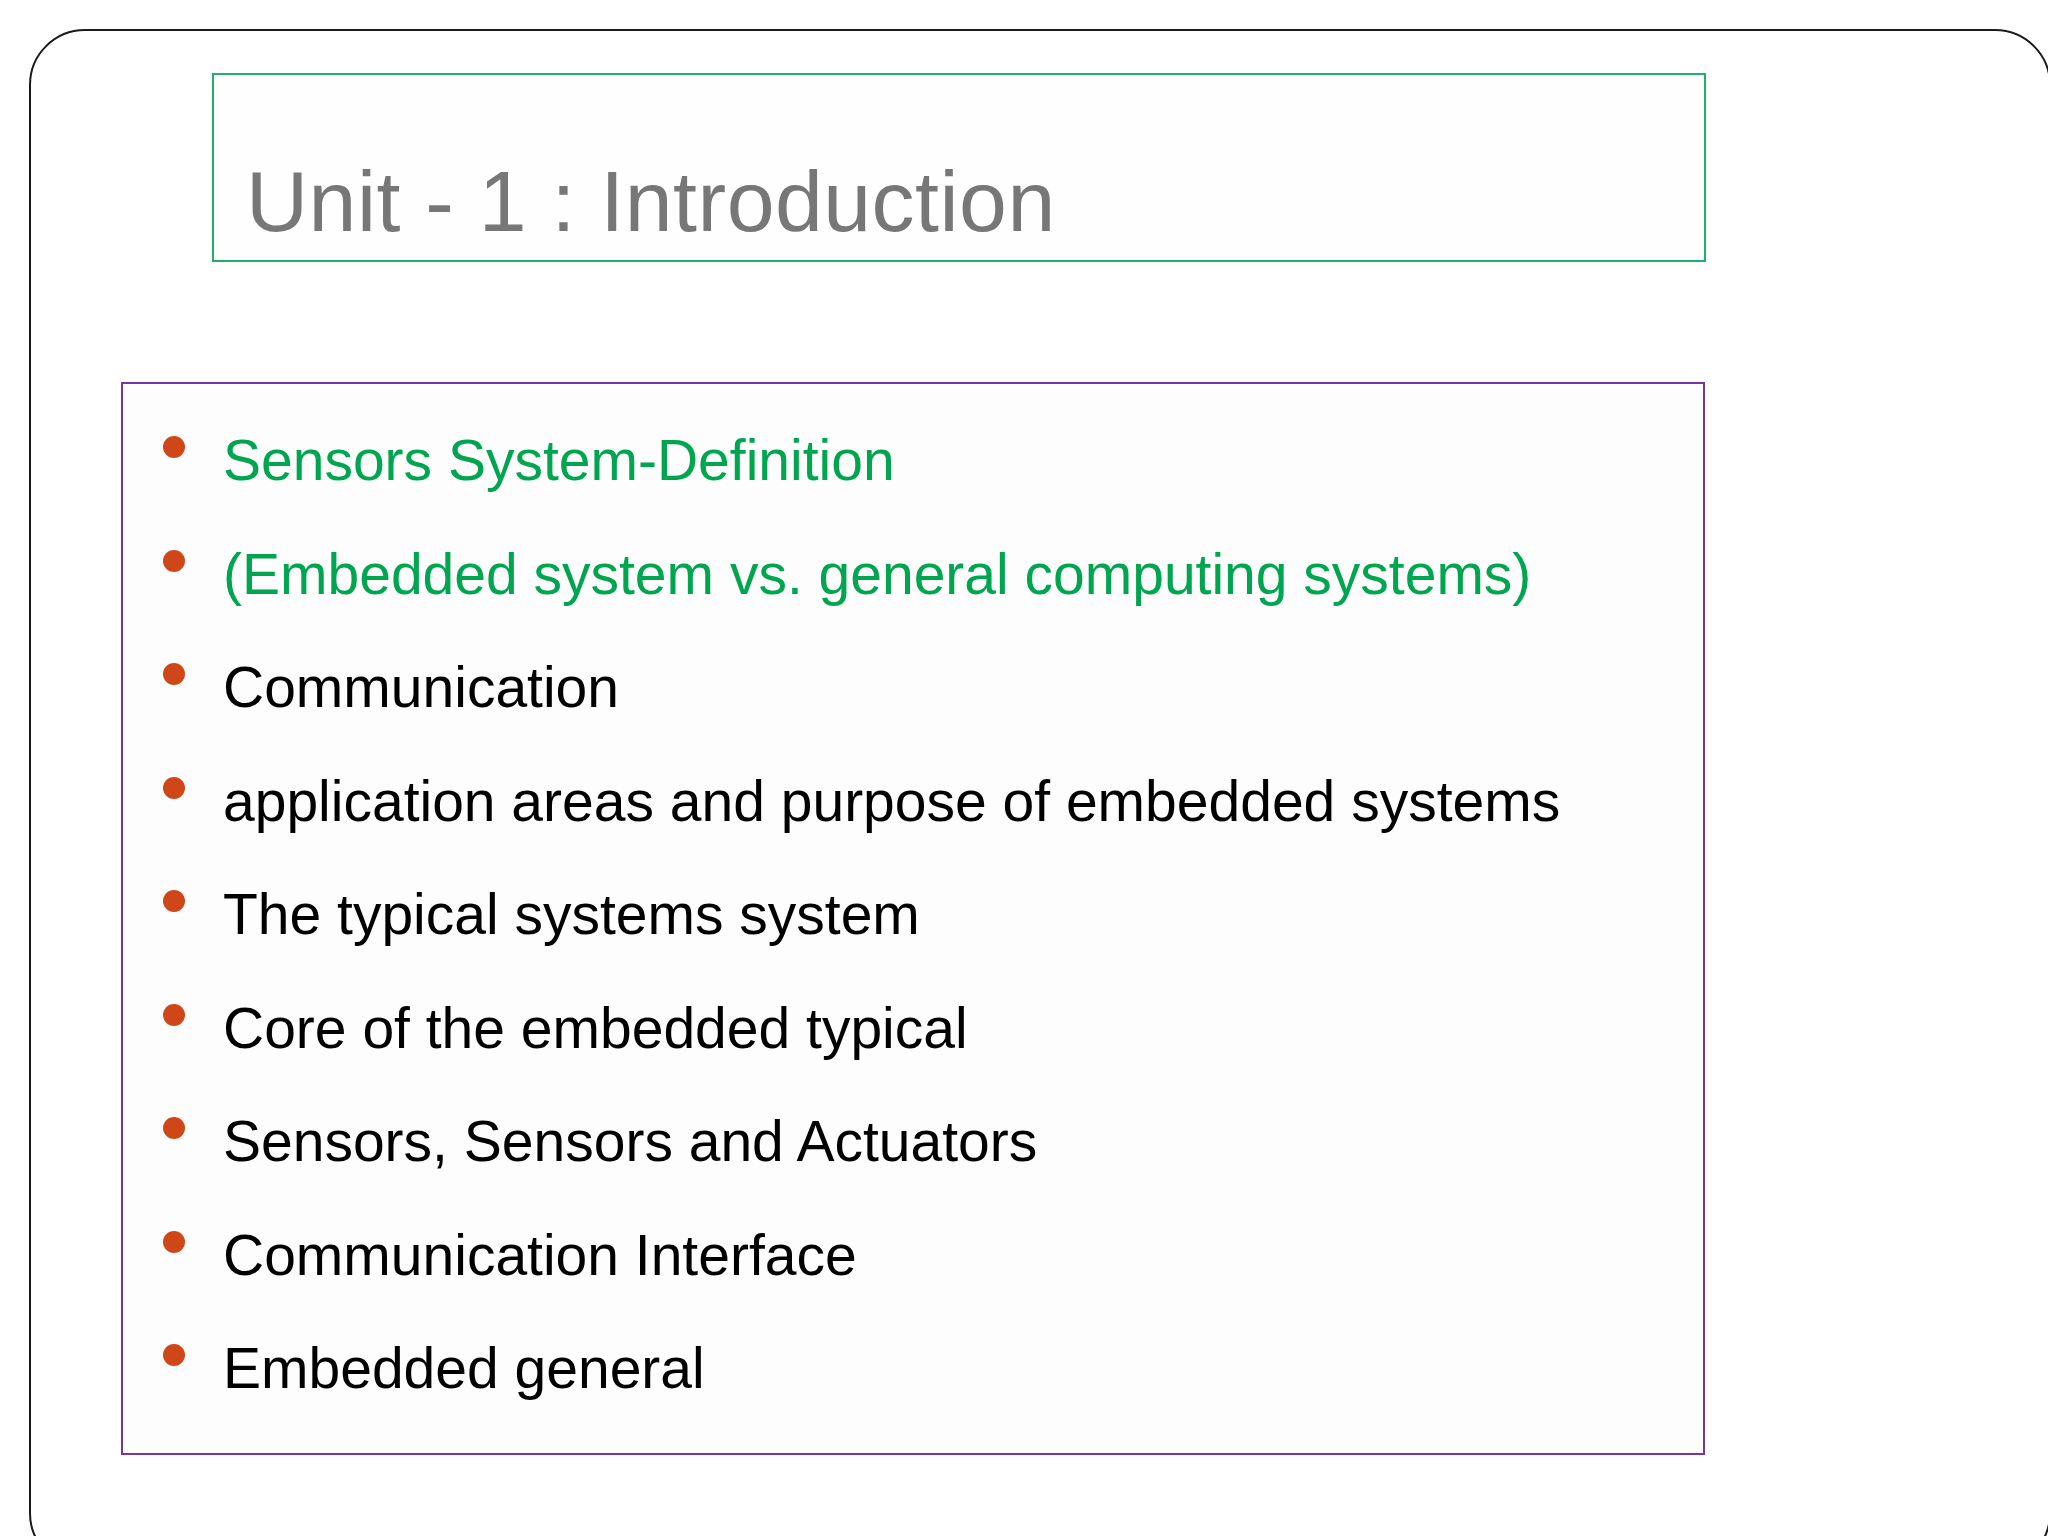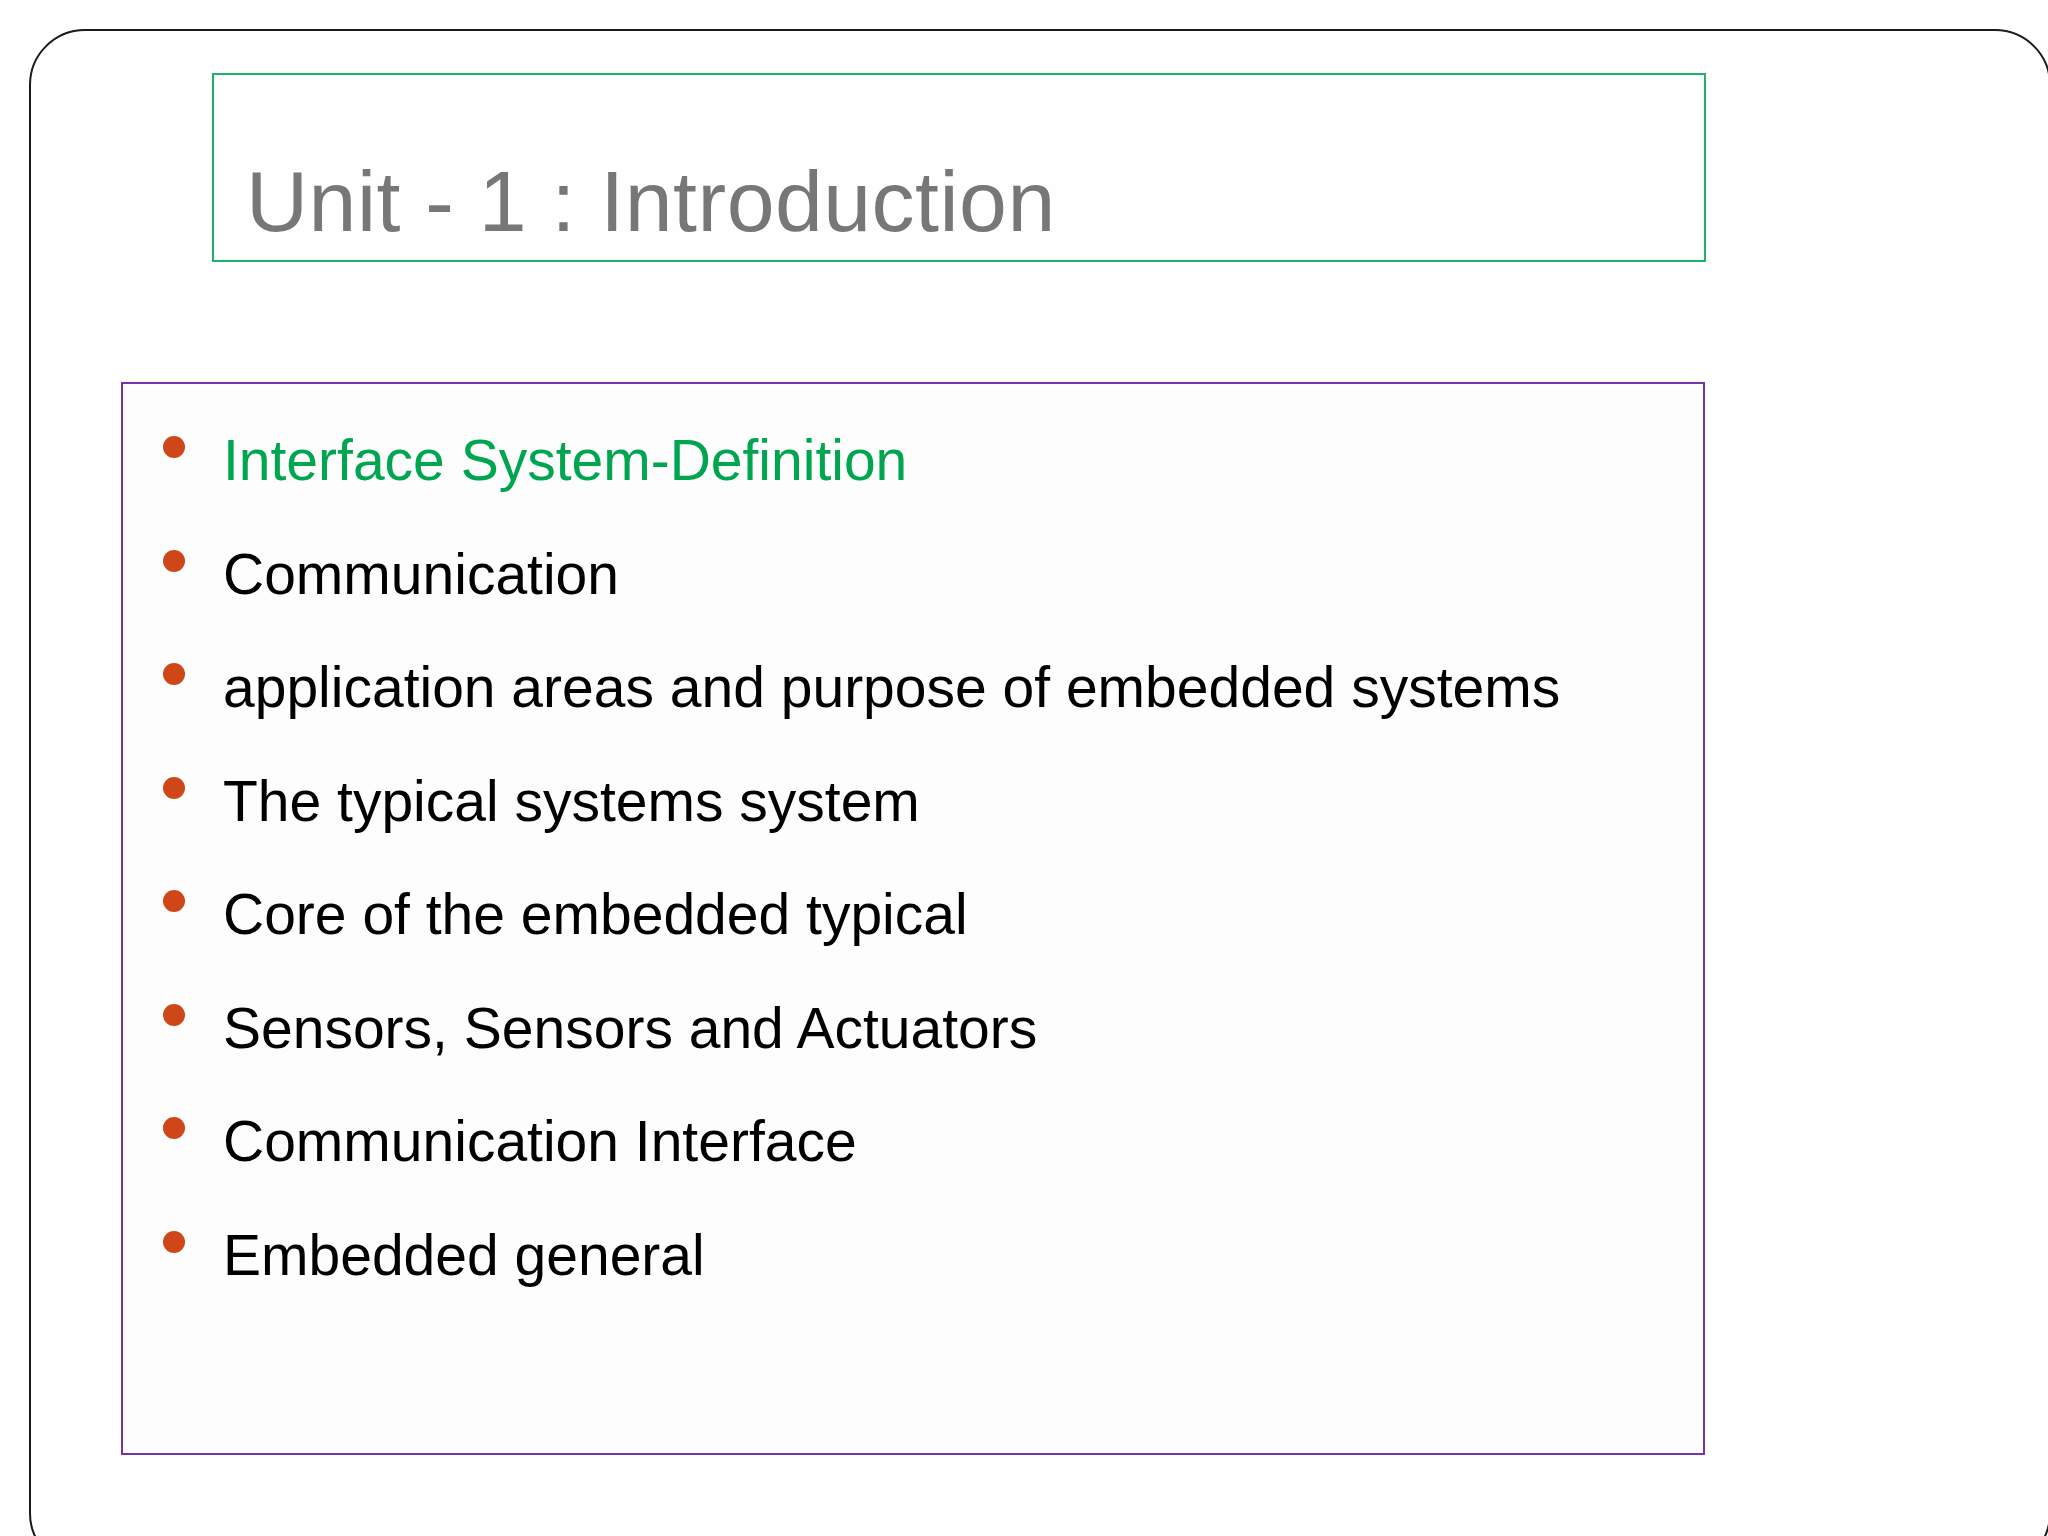--- a/index.html
+++ b/index.html
@@ -108,21 +108,25 @@
 
   <div id="title-box">
     <div id="title-text">Unit - 1 : Introduction</div>
   </div>
 
   <div id="content-box"></div>
 
   <ul id="bullet-list">
     <li class="bullet-item green">
       <span class="bullet-dot"></span>
-      <span class="bullet-text">Interface System-Definition</span>
+      <span class="bullet-text">Sensors System-Definition</span>
+    </li>
+    <li class="bullet-item green">
+      <span class="bullet-dot"></span>
+      <span class="bullet-text">(Embedded system vs. general computing systems)</span>
     </li>
     <li class="bullet-item">
       <span class="bullet-dot"></span>
       <span class="bullet-text">Communication</span>
     </li>
     <li class="bullet-item">
       <span class="bullet-dot"></span>
       <span class="bullet-text">application areas and purpose of embedded systems</span>
     </li>
     <li class="bullet-item">

